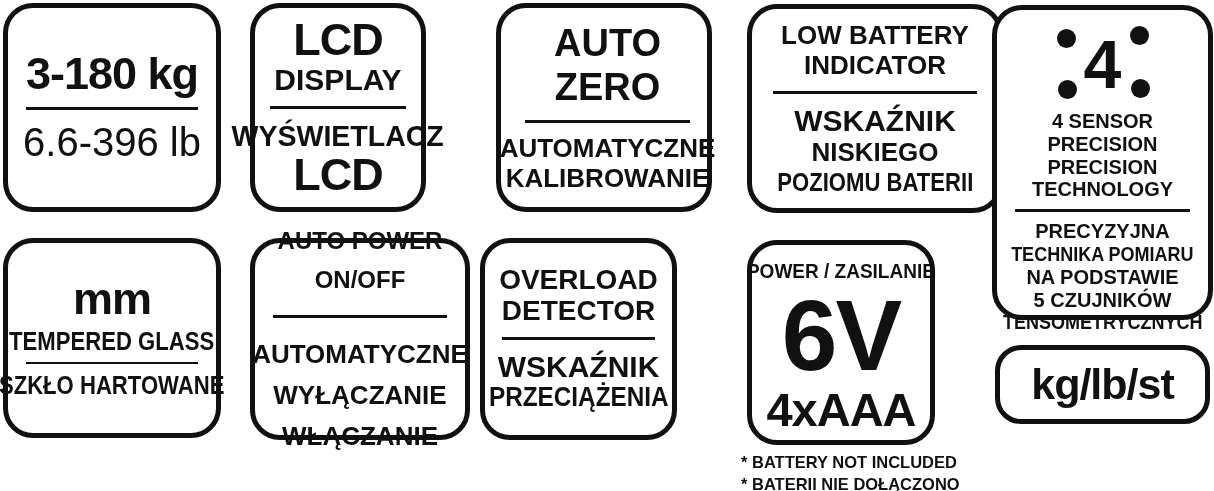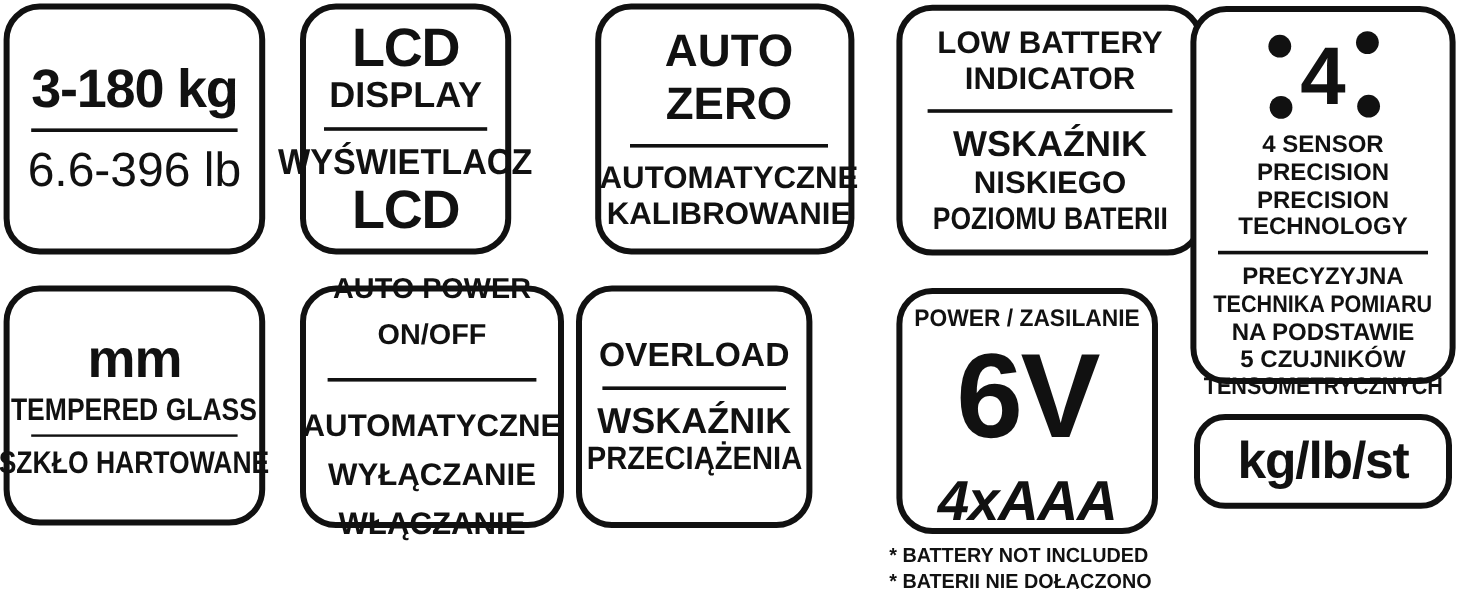--- a/index.html
+++ b/index.html
@@ -46,21 +46,21 @@
 
   
   #b-capacity {left:3px;  top:3px;  width:218px;height:209px;}
   #b-lcd      {left:250px;top:3px;  width:176px;height:209px;}
   #b-autozero {left:496px;top:3px;  width:216px;height:209px;padding-left:11px;}
   #b-lowbatt  {left:747px;top:4px;  width:256px;height:209px;}
   #b-sensors  {left:992px;top:5px;  width:221px;height:315px;justify-content:flex-start;padding-top:16px;}
   #b-platform {left:3px;  top:238px;width:218px;height:200px;}
   #b-autopower{left:250px;top:238px;width:220px;height:202px;gap:11px;}
   #b-overload {left:480px;top:238px;width:197px;height:202px;}
-  #b-power    {left:747px;top:240px;width:218px;height:205px;justify-content:space-between;padding-top:9px;}
+  #b-power    {left:747px;top:240px;width:188px;height:205px;justify-content:flex-end;padding-top:9px;}
   #b-units    {left:995px;top:345px;width:215px;height:79px;border-radius:26px;}
 
   
   .sensor-icon{
     position:relative;
     width:104px;height:76px;
     margin:0 auto 8px auto;
     flex:0 0 auto;
   }
   .sensor-icon .num{
@@ -73,21 +73,21 @@
     background:#111111;
   }
   .dot.ul{left:6px;top:3px;}
   .dot.ur{right:6px;top:0px;}
   .dot.ll{left:7px;bottom:3px;}
   .dot.lr{right:5px;bottom:4px;}
 
   
   .power-title{font-size:20px;line-height:1.2;transform:scaleX(0.95);}
   .power-voltage{font-size:100px;line-height:0.92;letter-spacing:-2px;margin-top:6px;}
-  .power-batt{font-size:47px;line-height:1.05;letter-spacing:-1px;margin-top:16px;font-style:italic;}
+  .power-batt{font-size:47px;line-height:1.05;letter-spacing:-1px;margin-top:4px;}
 
   .units-label{font-size:43px;letter-spacing:-1px;}
 
   .footnote{
     position:absolute;
     left:741px;top:452px;
     width:250px;
     font-weight:bold;
     font-size:17px;line-height:1.28;
     text-align:left;
@@ -163,20 +163,21 @@
     <span class="line t-sm" style="font-size:24px;">AUTO POWER</span>
     <span class="line t-sm" style="font-size:24px;">ON/OFF</span>
     <span class="divider"></span>
     <span class="line t-sm">AUTOMATYCZNE</span>
     <span class="line t-sm">WYŁĄCZANIE</span>
     <span class="line t-sm">WŁĄCZANIE</span>
   </div>
 
   <div class="badge" id="b-overload">
     <span class="line t-md" style="font-size:28px;">OVERLOAD</span>
+    <span class="line t-md" style="font-size:28px;">DETECTOR</span>
     <span class="divider"></span>
     <span class="line t-md">WSKAŹNIK</span>
     <span class="line t-md cx90" style="font-size:27px;">PRZECIĄŻENIA</span>
   </div>
 
   <div class="badge" id="b-power">
     <span class="line power-title">POWER / ZASILANIE</span>
     <span class="line power-voltage">6V</span>
     <span class="line power-batt">4xAAA</span>
   </div>

